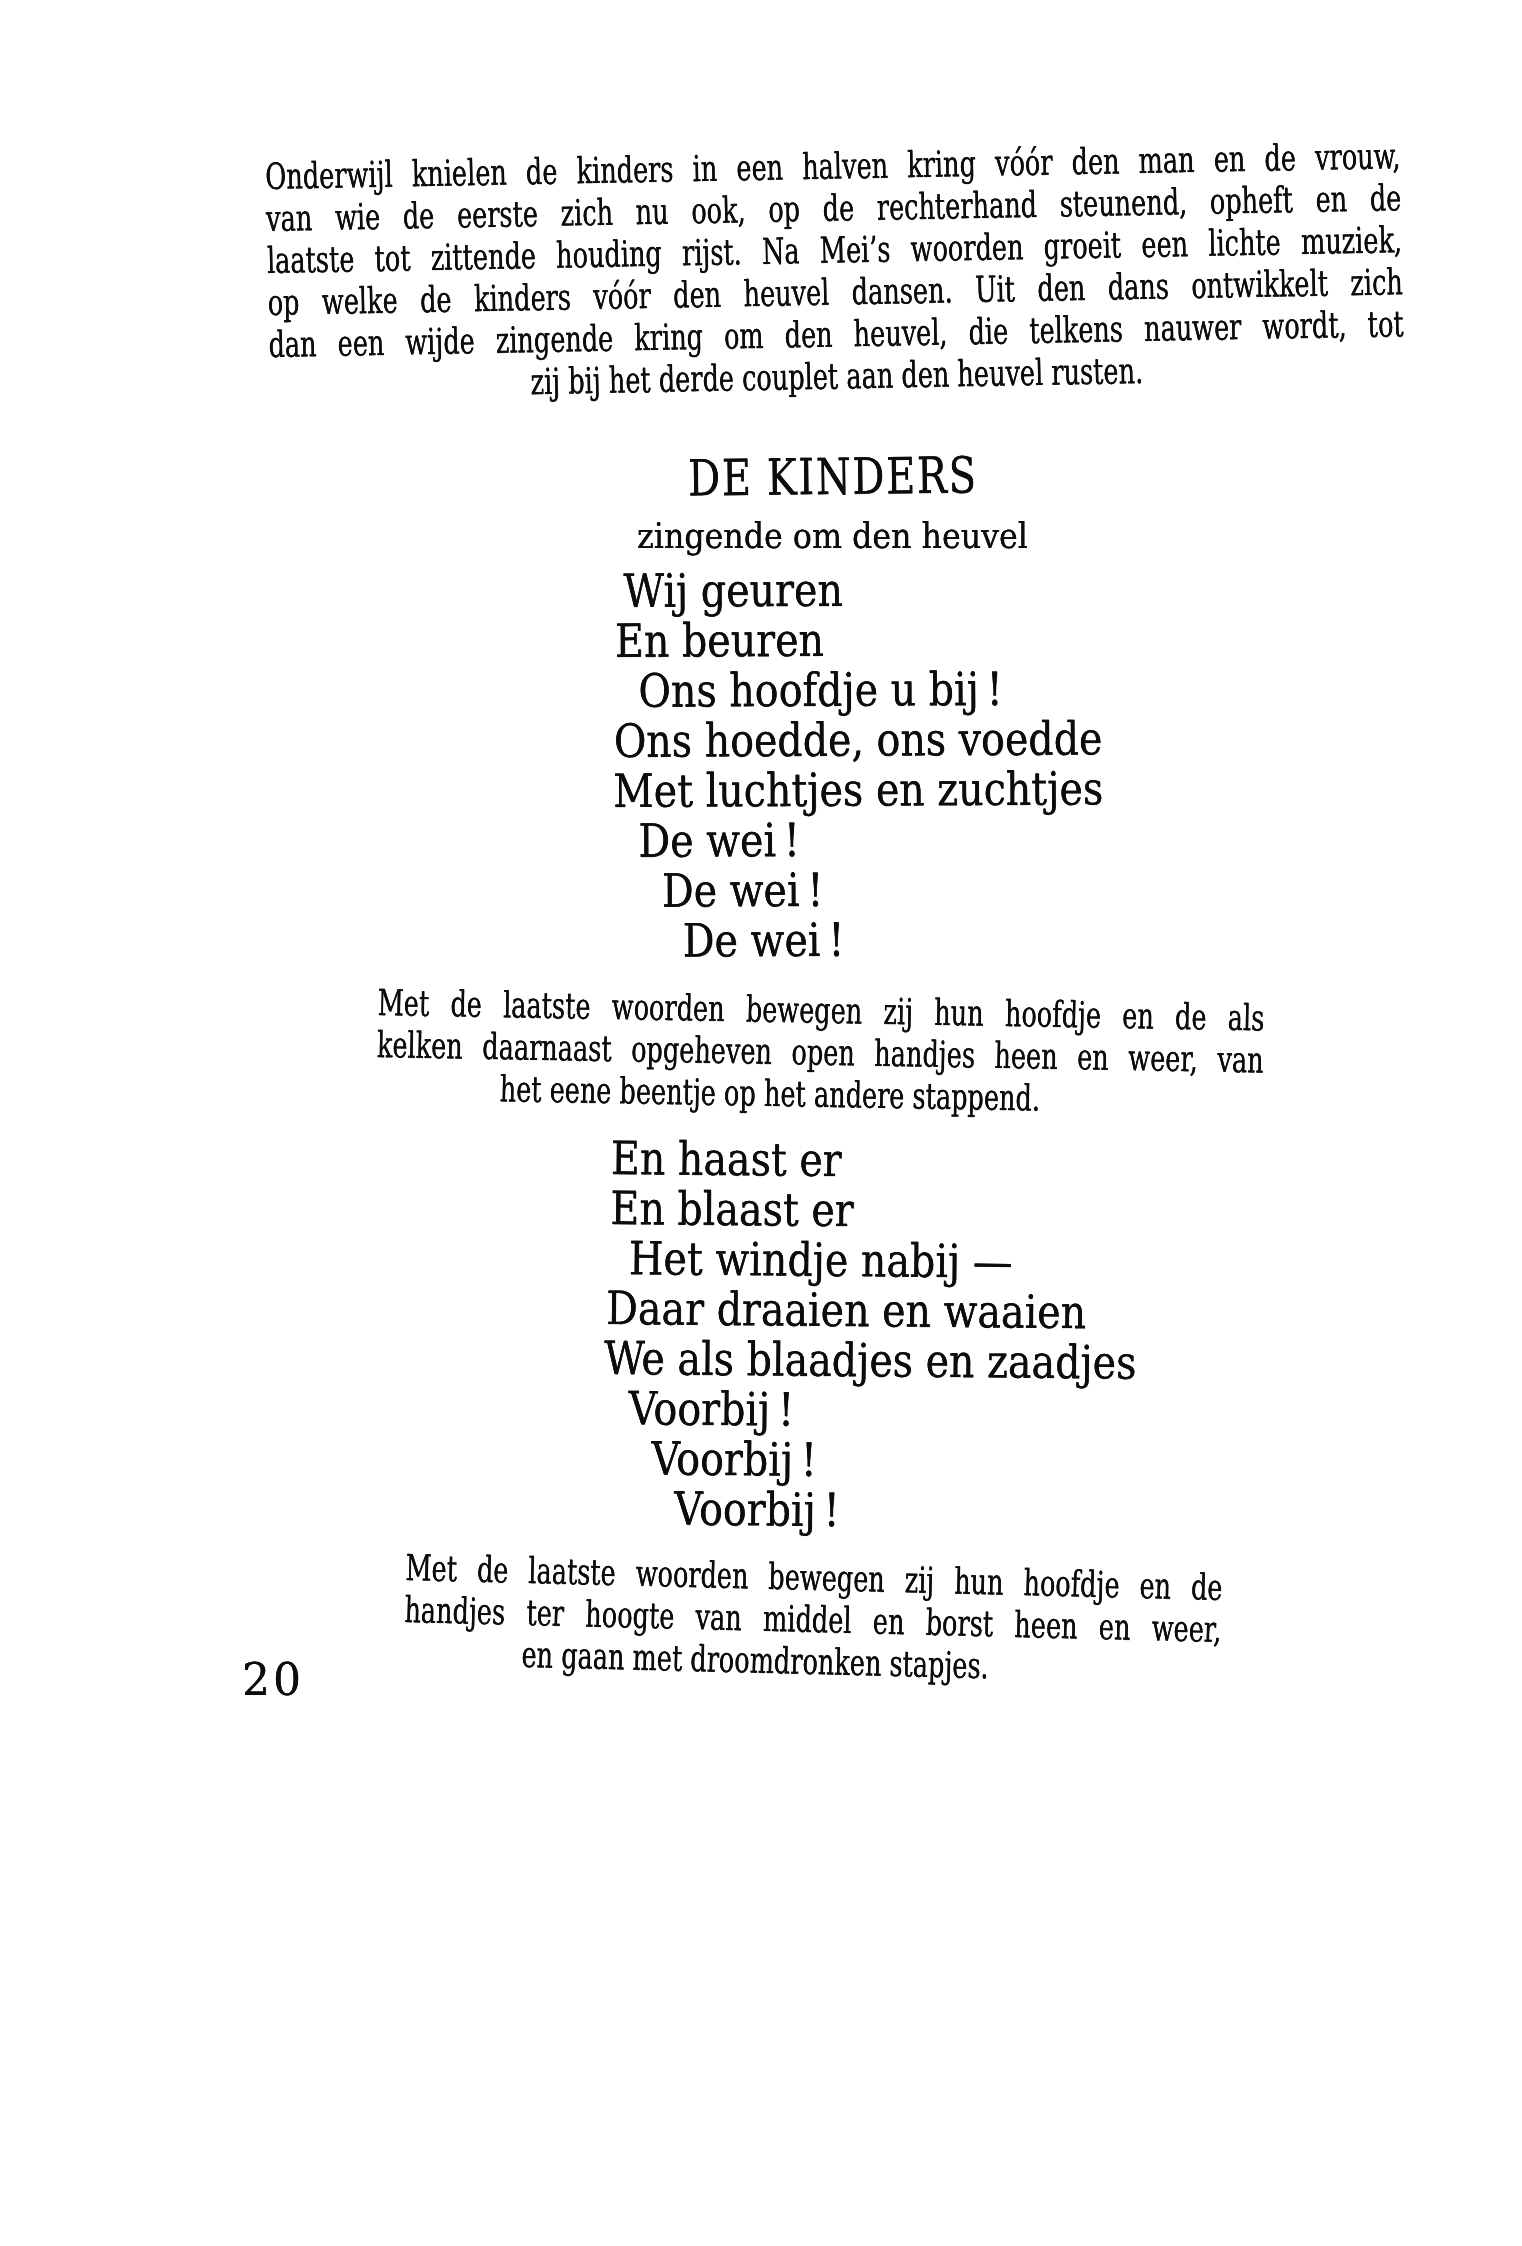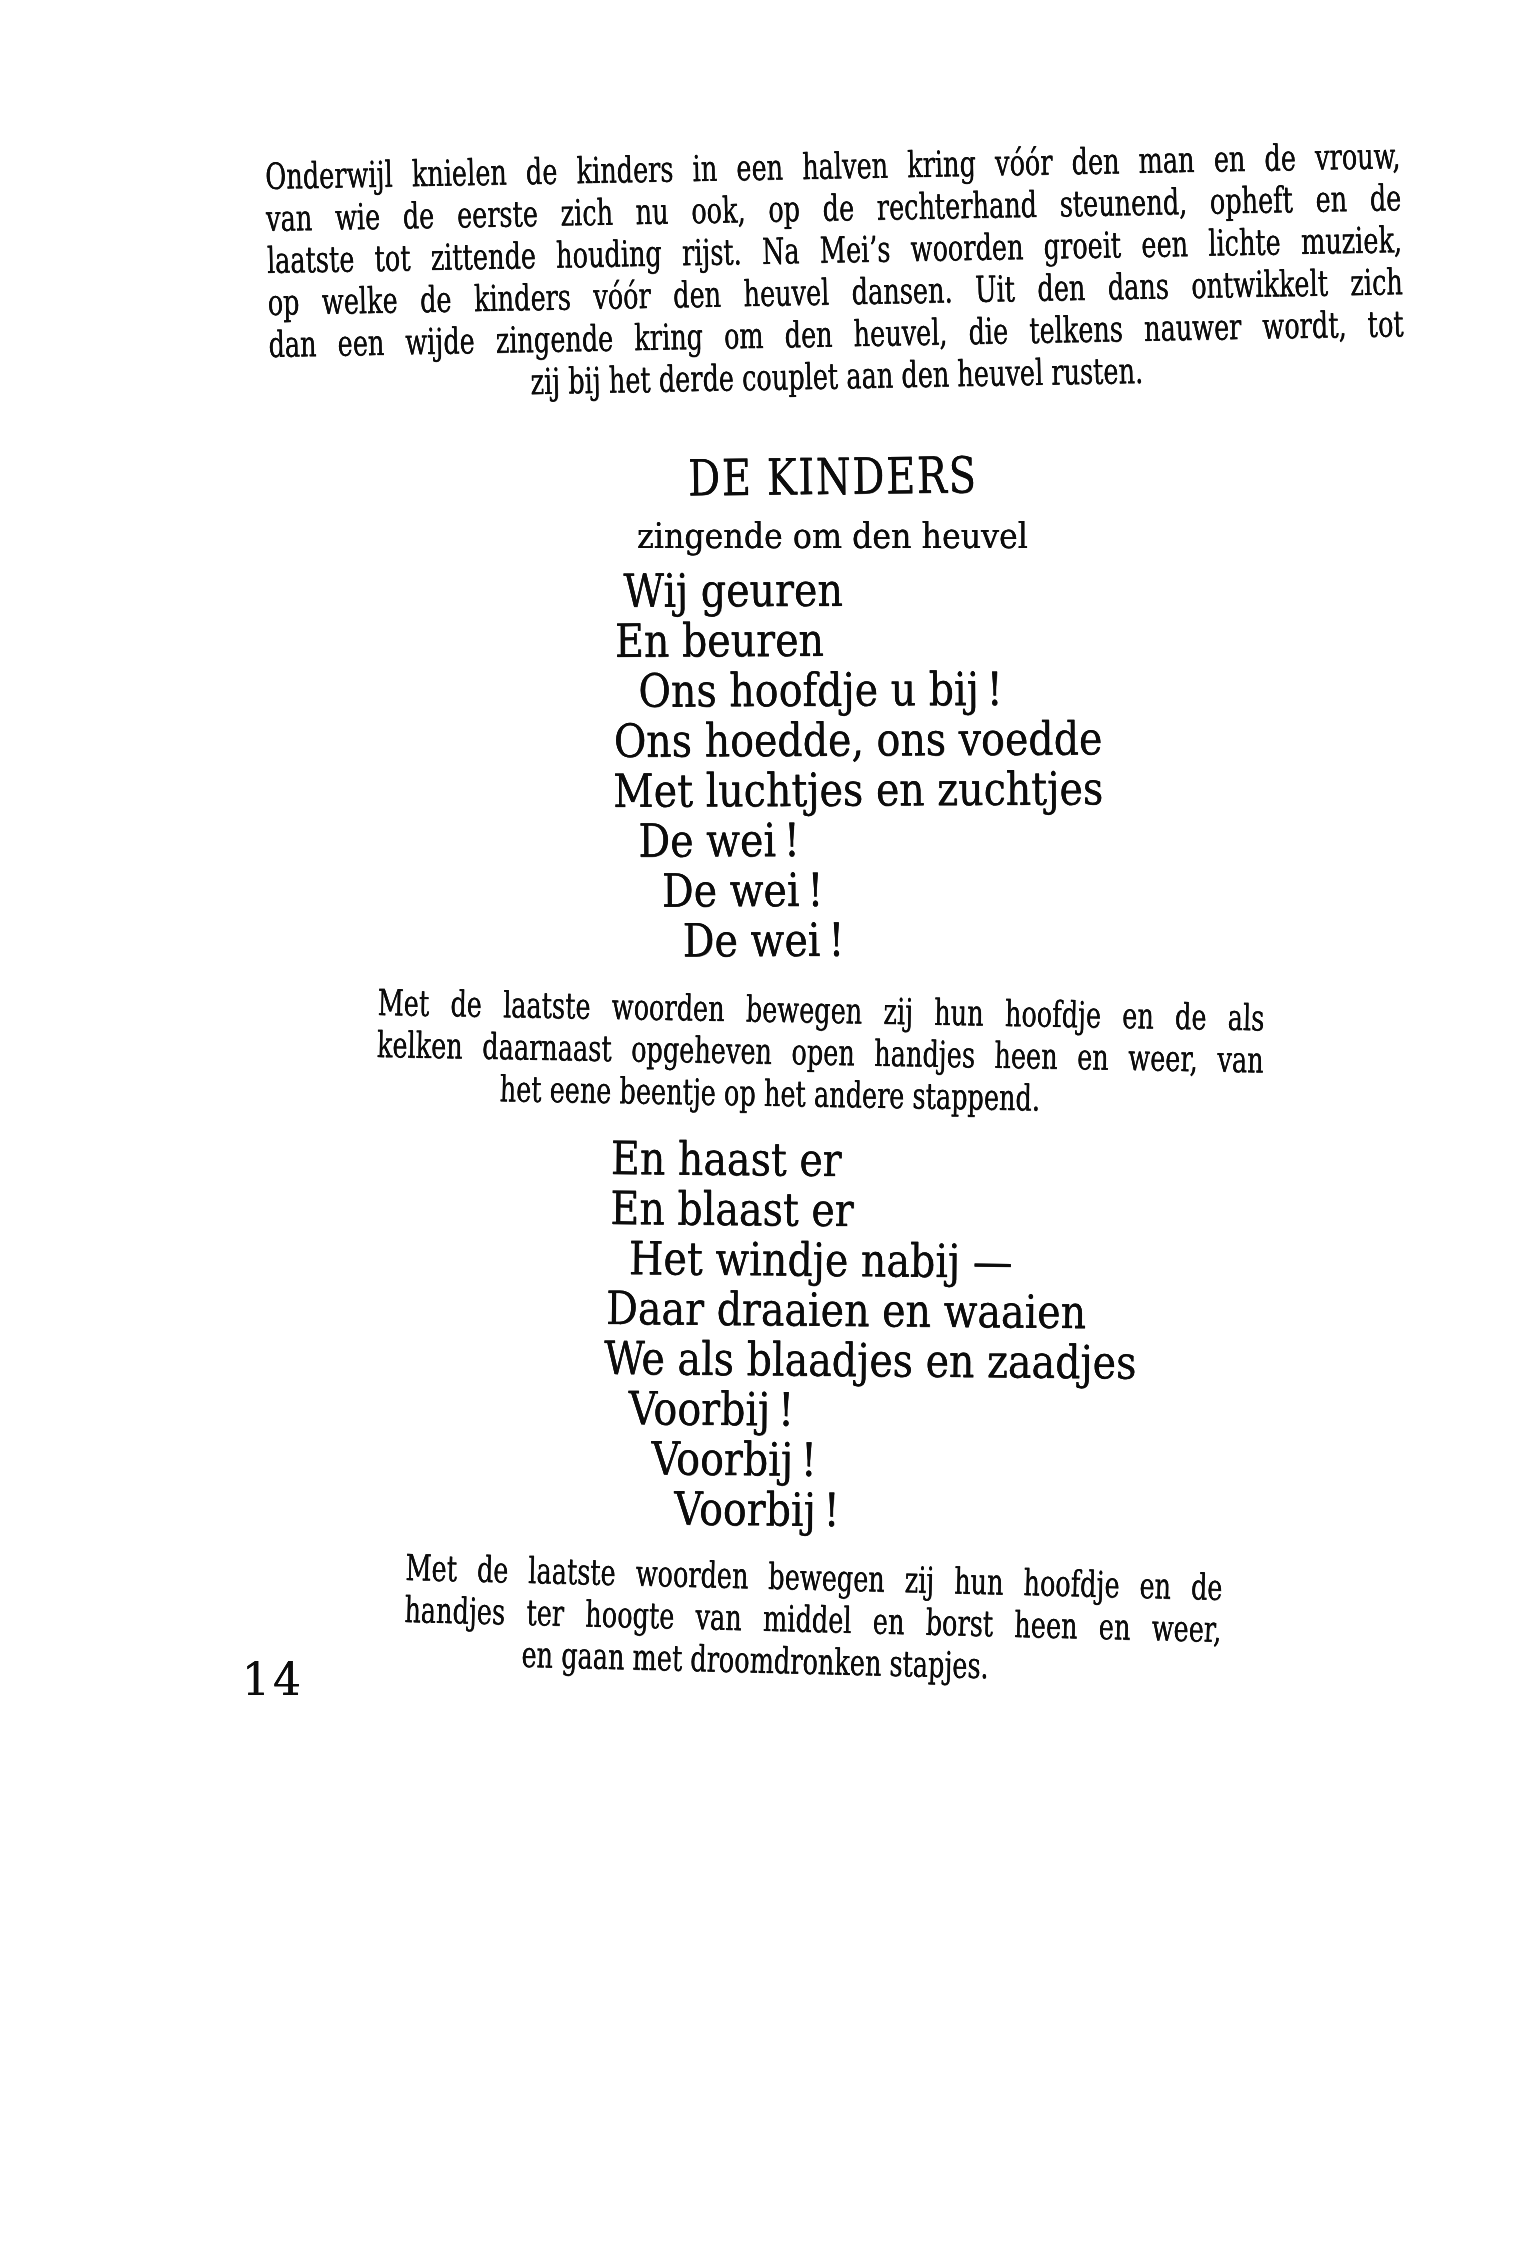--- a/index.html
+++ b/index.html
@@ -147,15 +147,15 @@
   </section>
 
   <section class="block body-para" id="sd-bot">
     <div class="squeeze">
       <div class="jline">Met de laatste woorden bewegen zij hun hoofdje en de</div>
       <div class="jline">handjes ter hoogte van middel en borst heen en weer,</div>
       <div class="cline">en gaan met droomdronken stapjes.</div>
     </div>
   </section>
 
-  <div class="block" id="folio">14</div>
+  <div class="block" id="folio">20</div>
 
 </div>
 
 </body></html>

